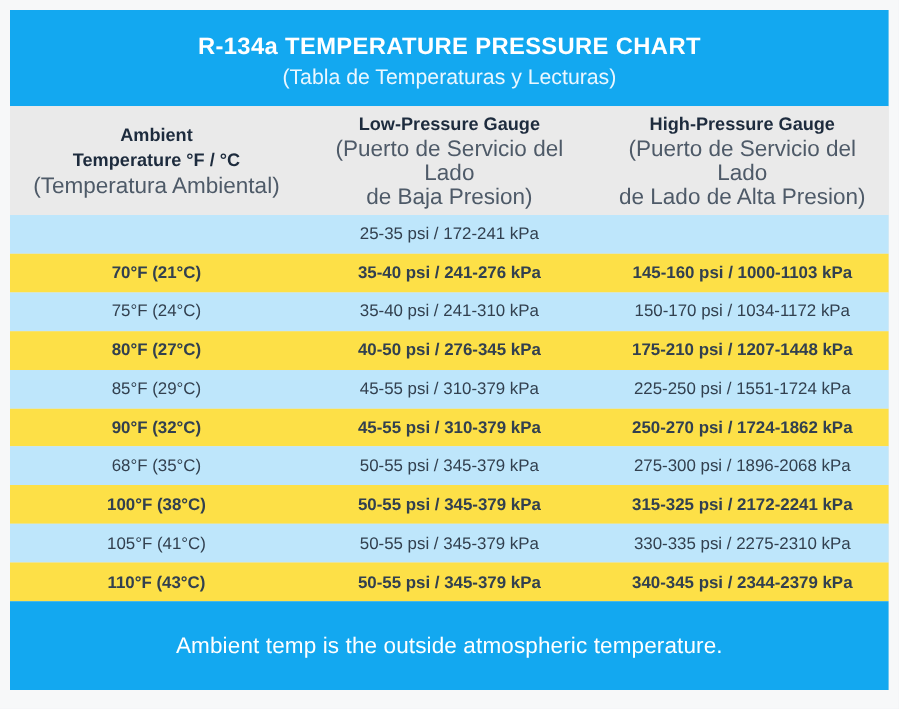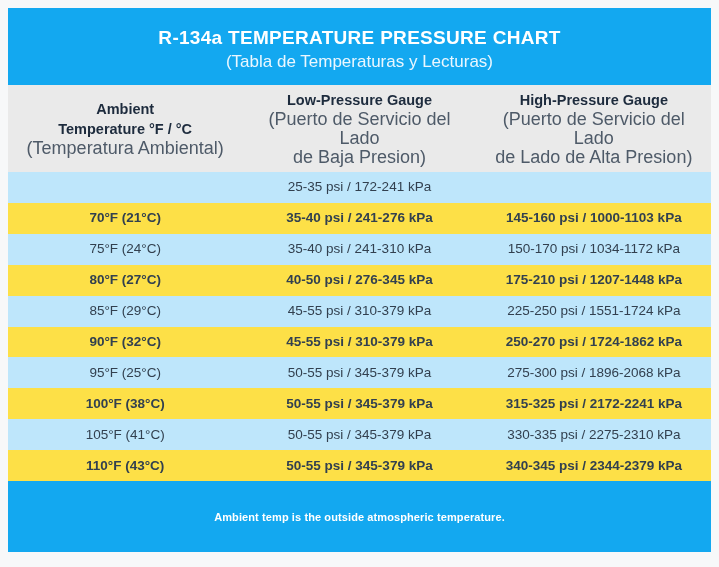--- a/index.html
+++ b/index.html
@@ -125,22 +125,22 @@
   .footer {
     background: #13a8f0;
     height: 71px;
     flex: 0 0 71px;
     display: flex;
     align-items: center;
     justify-content: center;
   }
   .footer-text {
     color: #ffffff;
-    font-size: 11px;
-    font-weight: bold;
+    font-size: 18px;
+    font-weight: normal;
     text-align: left;
     letter-spacing: 0.1px;
   }
 </style>
 </head>
 <body>
 
 <div class="page">
   <div class="card">
 
@@ -192,21 +192,21 @@
             <div class="cell">85°F (29°C)</div>
             <div class="cell">45-55 psi / 310-379 kPa</div>
             <div class="cell">225-250 psi / 1551-1724 kPa</div>
           </div>
           <div class="row alt-gray">
             <div class="cell">90°F (32°C)</div>
             <div class="cell">45-55 psi / 310-379 kPa</div>
             <div class="cell">250-270 psi / 1724-1862 kPa</div>
           </div>
           <div class="row alt-blue">
-            <div class="cell">95°F (25°C)</div>
+            <div class="cell">68°F (35°C)</div>
             <div class="cell">50-55 psi / 345-379 kPa</div>
             <div class="cell">275-300 psi / 1896-2068 kPa</div>
           </div>
           <div class="row alt-gray">
             <div class="cell">100°F (38°C)</div>
             <div class="cell">50-55 psi / 345-379 kPa</div>
             <div class="cell">315-325 psi / 2172-2241 kPa</div>
           </div>
           <div class="row alt-blue">
             <div class="cell">105°F (41°C)</div>

